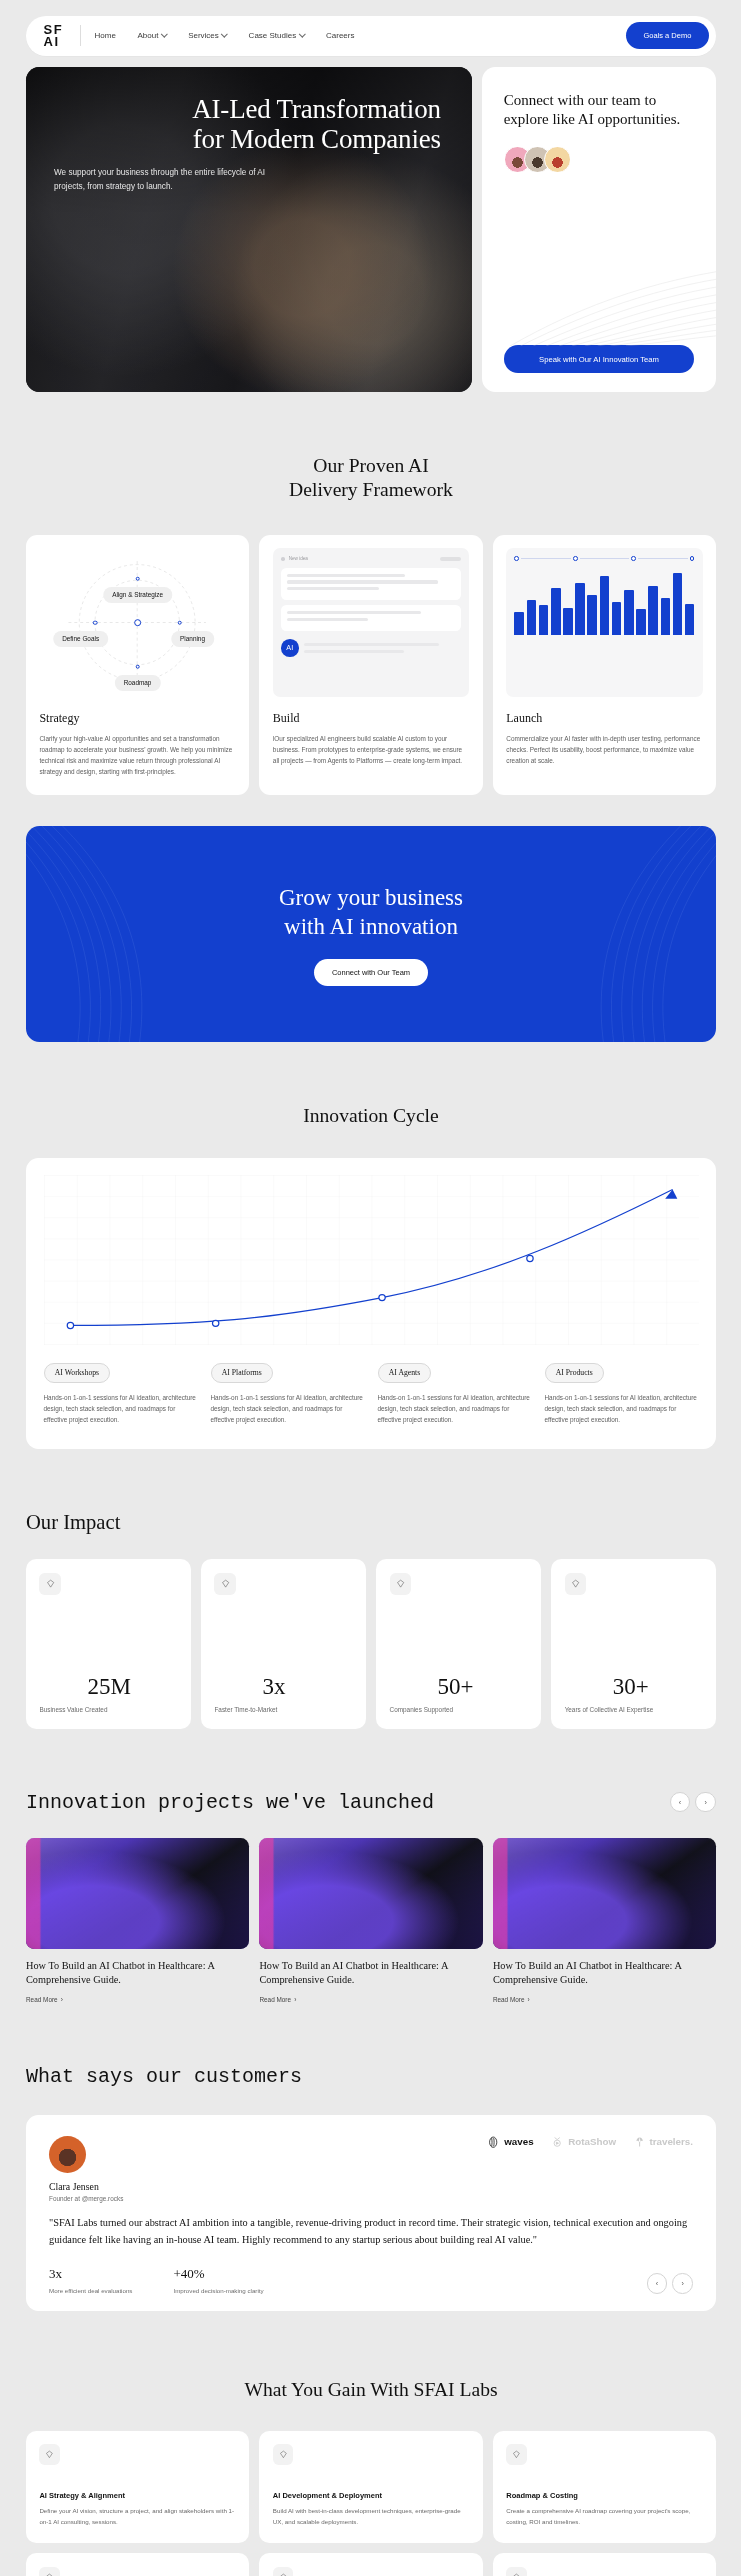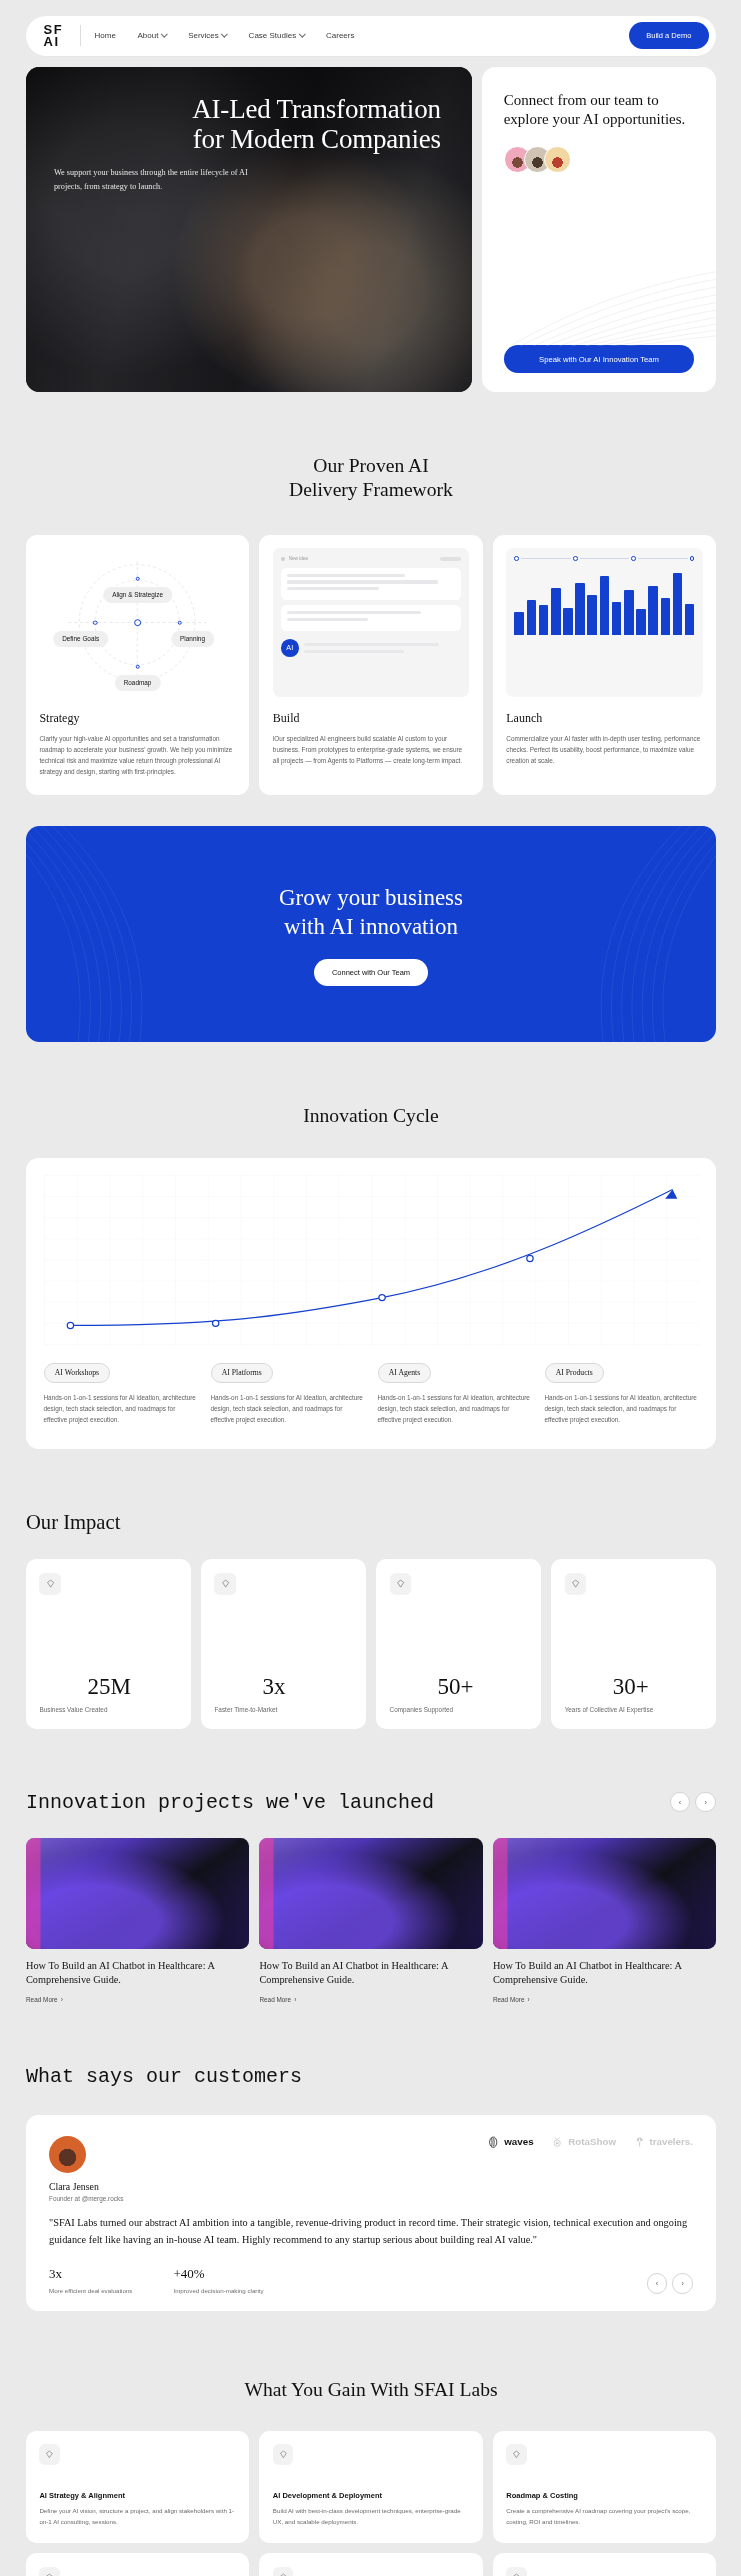--- a/index.html
+++ b/index.html
@@ -44,21 +44,21 @@
       radial-gradient(circle at 78% 70%, rgba(190,170,140,.35) 0 12%, transparent 34%),
       radial-gradient(circle at 22% 40%, rgba(90,90,95,.5) 0 18%, transparent 45%),
       linear-gradient(105deg,#17171a 0%,#2a2a2e 30%,#1b1b1f 55%,#333338 80%,#1d1d21 100%);
   }
   .hero-photo:after{
     content:""; position:absolute; inset:0;
     background: linear-gradient(180deg, rgba(0,0,0,.55) 0%, rgba(0,0,0,.22) 45%, rgba(0,0,0,.15) 100%);
   }
   .hero-copy { position: absolute; left: 28px; top: 27px; right: 31px; z-index: 2; }
   .hero-title { font-family: "Liberation Serif", serif; color: #fff; font-size: 27px; line-height: 1.13; font-weight: 400; letter-spacing: -0.2px; text-align: right; }
-  .hero-sub { color: #e8e8e8; font-size: 8.2px; line-height: 1.65; margin-top: 11.3px; max-width: 222px; font-family: Liberation Serif, serif; }
+  .hero-sub { color: #e8e8e8; font-size: 8.2px; line-height: 1.65; margin-top: 11.3px; max-width: 222px; }
 
   .hero-right {
     width: 237px; height: 325px; background: #fff; border-radius: 13.4px;
     padding: 24px 21.6px 18.5px 21.6px; display: flex; flex-direction: column; position: relative; overflow: hidden;
   }
   .hr-title { font-family: "Liberation Serif", serif; font-size: 15px; line-height: 1.26; font-weight: 400; }
   .avatars { display: flex; margin-top: 17.5px; }
   .av { width: 27px; height: 27px; border-radius: 50%; border: 1.5px solid #fff; margin-left: -6.7px; background: #ccc; }
   .av:first-child { margin-left: 0; }
   .av1 { background: radial-gradient(circle at 50% 62%, #7a4a3a 0 26%, #f0a8bc 27% 100%); }
@@ -198,38 +198,38 @@
           </div>
         <div class="nav-link">
             <span>Case Studies</span>
             <i class="chev"></i>
           </div>
         <div class="nav-link">
             <span>Careers</span>
           </div>
       </div>
       <div class="nav-spacer"></div>
-      <button class="btn-primary">Build a Demo</button>
+      <button class="btn-primary">Goals a Demo</button>
     </div>
   </div>
 
   <div class="hero">
     <div class="hero-left">
       <div class="hero-photo"></div>
       <div class="hero-copy">
         <h1 class="hero-title">
           <span>AI-Led Transformation</span><br>
           <span>for Modern Companies</span>
         </h1>
         <p class="hero-sub">We support your business through the entire lifecycle of AI projects, from strategy to launch.</p>
       </div>
     </div>
 
     <div class="hero-right">
-      <div class="hr-title">Connect from our team to explore your AI opportunities.</div>
+      <div class="hr-title">Connect with our team to explore like AI opportunities.</div>
       <div class="avatars">
         <div class="av av1"></div>
         <div class="av av2"></div>
         <div class="av av3"></div>
       </div>
       <svg class="hr-lines" viewBox="0 0 520 330">
         <g fill="none" stroke="#c9c9c9" stroke-width="1">
           <path d="M0 330 C 140 250 300 190 520 170"></path>
             <path d="M20 330 C 160 260 320 200 520 186"></path>
           <path d="M45 330 C 185 268 340 212 520 202"></path>

